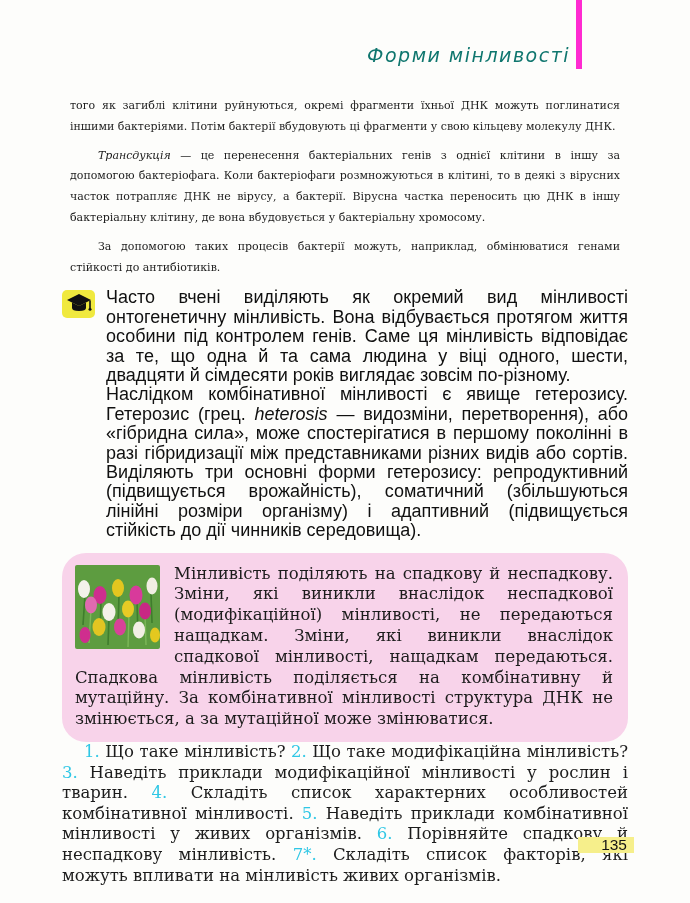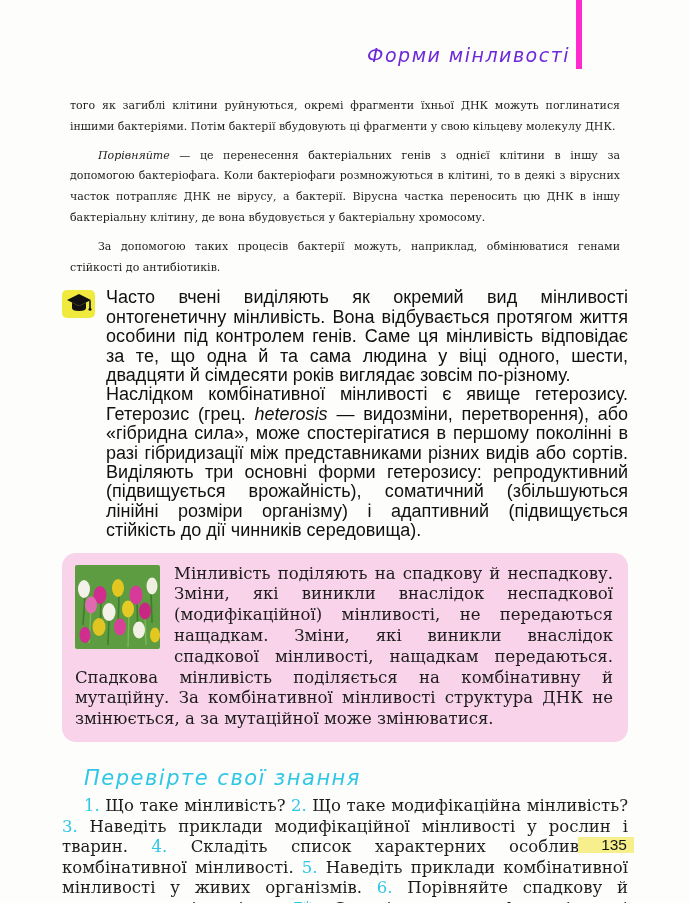--- a/index.html
+++ b/index.html
@@ -25,21 +25,21 @@
   .accent-bar{
     position:absolute;left:576px;top:0;width:6px;height:69px;
     background:var(--magenta);
   }
   .running-head{
     position:absolute;top:44px;left:0;width:570px;
     text-align:right;
     font-family:"DejaVu Sans","Liberation Sans",sans-serif;
     font-style:italic;
     font-size:19px;letter-spacing:1.5px;
-    color:#6d28d9;
+    color:#0f766e;
   }
 
   
   .content{
     position:absolute;left:62px;top:88px;width:566px;
   }
   .body-text p{
     margin:8px;
     font-size:11px;line-height:20.8px;
     text-align:justify;
@@ -63,21 +63,21 @@
     font-family:"Liberation Sans","DejaVu Sans",sans-serif;
     font-size:18px;line-height:19.4px;
     text-align:justify;color:#101010;
   }
   .info-body p{margin:0;}
 
   
   .highlight-box{
     margin-top:12px;
     background:var(--box-pink);
-    border-radius:14px;
+    border-radius:24px;
     padding:11px 15px 12px 13px;
     font-size:16.5px;line-height:20.8px;
     text-align:justify;
   }
   .tulips{
     float:left;width:85px;height:84px;margin:1px 14px 4px 0;
     border-radius:2px;display:block;
   }
 
   
@@ -112,21 +112,21 @@
 <div class="page">
 
   <div class="accent-bar"></div>
 
   <div class="running-head">Форми мінливості</div>
 
   <div class="content">
 
     <div class="body-text">
       <p>того як загиблі клітини руйнуються, окремі фрагменти їхньої ДНК можуть поглинатися іншими бактеріями. Потім бактерії вбудовують ці фрагменти у свою кільцеву молекулу ДНК.</p>
-      <p class="indent"><span class="term">Порівняйте</span><span> — це перенесення бактеріальних генів з однієї клітини в іншу за допомогою бактеріофага. Коли бактеріофаги розмножуються в клітині, то в деякі з вірусних часток потрапляє ДНК не вірусу, а бактерії. Вірусна частка переносить цю ДНК в іншу бактеріальну клітину, де вона вбудовується у бактеріальну хромосому.</span></p>
+      <p class="indent"><span class="term">Трансдукція</span><span> — це перенесення бактеріальних генів з однієї клітини в іншу за допомогою бактеріофага. Коли бактеріофаги розмножуються в клітині, то в деякі з вірусних часток потрапляє ДНК не вірусу, а бактерії. Вірусна частка переносить цю ДНК в іншу бактеріальну клітину, де вона вбудовується у бактеріальну хромосому.</span></p>
       <p class="indent">За допомогою таких процесів бактерії можуть, наприклад, обмінюватися генами стійкості до антибіотиків.</p>
     </div>
 
     <div class="info-block">
       <div class="info-icon">
         <svg width="26" height="22" viewBox="0 0 26 22" aria-hidden="true">
           <polygon points="13,1 25,7 13,13 1,7" fill="#111"></polygon>
           <path d="M6,9.5 L6,15 Q6,18 13,18 Q20,18 20,15 L20,9.5 L13,13 Z" fill="#111"></path>
           <line x1="24" y1="7.5" x2="24" y2="15" stroke="#111" stroke-width="1.6"></line>
           <circle cx="24" cy="16.3" r="1.5" fill="#111"></circle>
@@ -164,21 +164,20 @@
         <ellipse cx="53" cy="44" rx="6" ry="8.5" fill="#e7cb25"></ellipse>
         <ellipse cx="70" cy="46" rx="6" ry="8.5" fill="#c92784"></ellipse>
         <ellipse cx="24" cy="62" rx="6.5" ry="9" fill="#e2c522"></ellipse>
         <ellipse cx="45" cy="62" rx="6" ry="8.5" fill="#d84198"></ellipse>
         <ellipse cx="64" cy="65" rx="6" ry="8.5" fill="#f2efe4"></ellipse>
         <ellipse cx="10" cy="70" rx="5.5" ry="8" fill="#cf2e8e"></ellipse>
         <ellipse cx="80" cy="70" rx="5" ry="7.5" fill="#e4c81f"></ellipse>
       </svg><span>Мінливість поділяють на спадкову й неспадкову. Зміни, які виникли внаслідок неспадкової (модифікаційної) мінливості, не передаються нащадкам. Зміни, які виникли внаслідок спадкової мінливості, нащадкам передаються. Спадкова мінливість поділяється на комбінативну й мутаційну. За комбінативної мінливості структура ДНК не змінюється, а за мутаційної може змінюватися.</span>
     </div>
 
-    <div class="questions-heading">Перевірте свої знання</div>
     <p class="questions-text"><span class="qnum">1.</span><span> Що таке мінливість? </span><span class="qnum">2.</span><span> Що таке модифікаційна мінливість? </span><span class="qnum">3.</span><span> Наведіть приклади модифікаційної мінливості у рослин і тварин. </span><span class="qnum">4.</span><span> Складіть список характерних особливостей комбінативної мінливості. </span><span class="qnum">5.</span><span> Наведіть приклади комбінативної мінливості у живих організмів. </span><span class="qnum">6.</span><span> Порівняйте спадкову й неспадкову мінливість. </span><span class="qnum">7*.</span><span> Складіть список факторів, які можуть впливати на мінливість живих організмів.</span></p>
 
   </div>
 
   <div class="page-number">
     <span>135</span>
   </div>
 
 </div>
 

